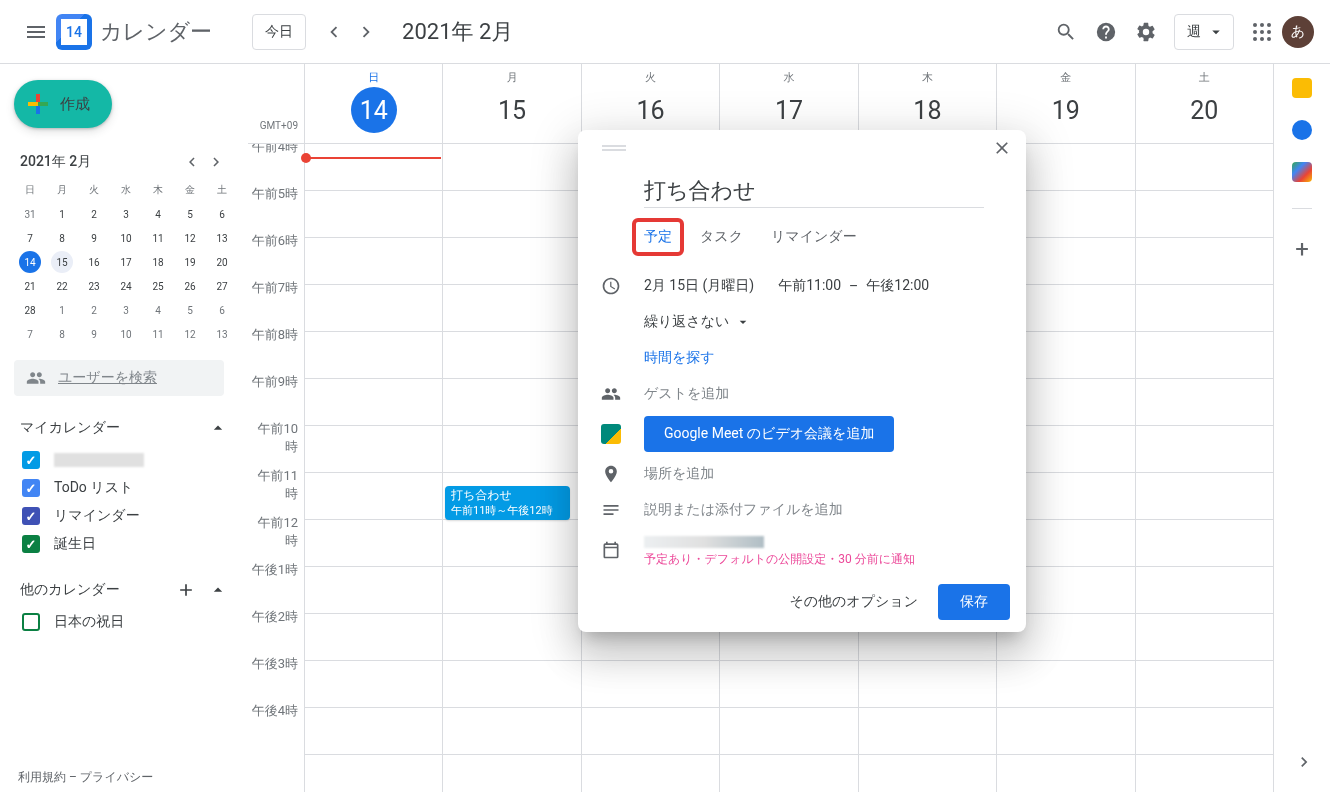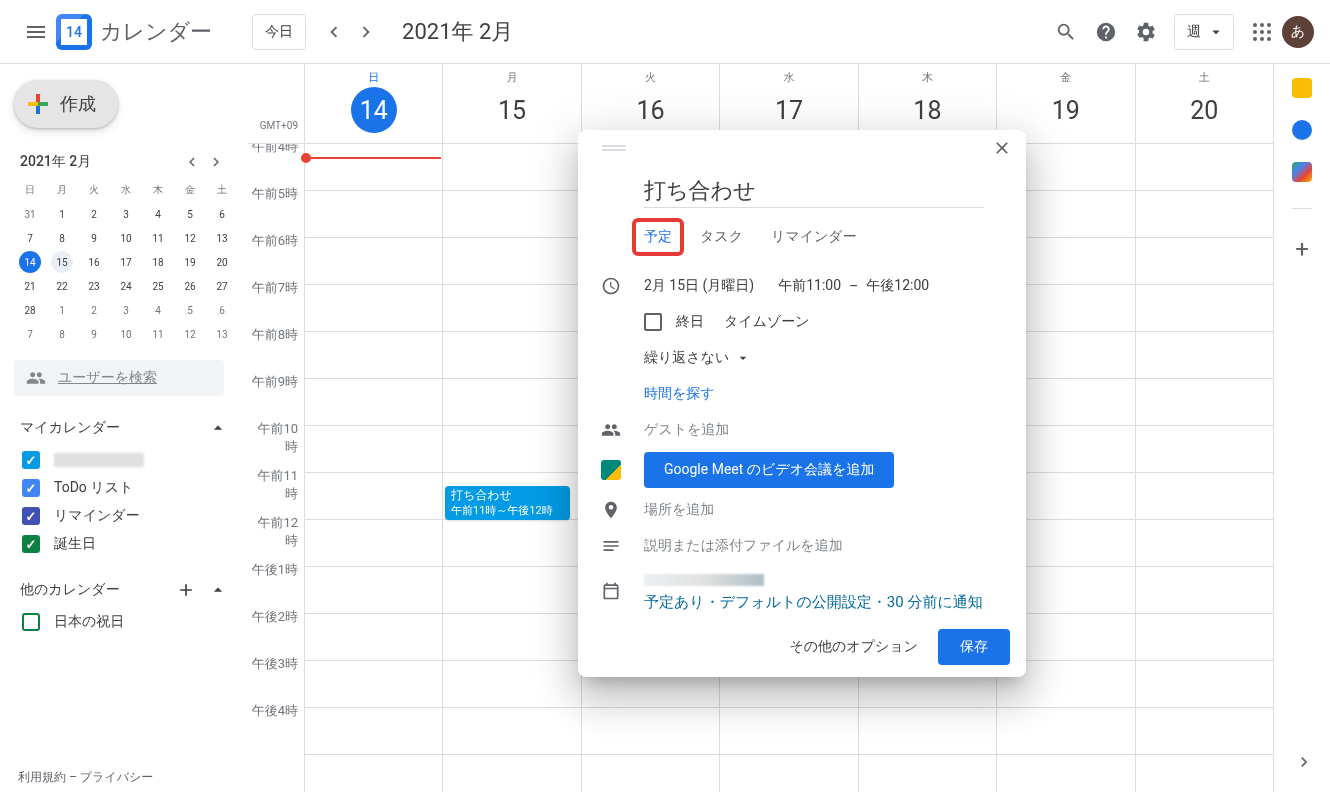--- a/index.html
+++ b/index.html
@@ -18,21 +18,21 @@
 .date-title { font-size: 22px; color: #3c4043; margin-left: 20px; }
 .spacer { flex: 1; }
 .view-sel { height: 36px; padding: 0 8px 0 12px; border: 1px solid #dadce0; border-radius: 4px; background: #fff; color: #3c4043; font-size: 14px; display: flex; align-items: center; gap: 6px; cursor: pointer; margin: 0 8px; }
 .apps-icon { display: grid; grid-template-columns: repeat(3, 4px); grid-gap: 3px; }
 .apps-icon i { width: 4px; height: 4px; background: #5f6368; border-radius: 50%; }
 .avatar { width: 32px; height: 32px; border-radius: 50%; background: #5d4037; color: #fff; display: flex; align-items: center; justify-content: center; font-size: 14px; }
 
 
 .body { display: flex; height: calc(100% - 64px); }
 .sidebar { width: 248px; padding: 8px 20px 8px 10px; position: relative; }
-.create-btn { height: 48px; padding: 0 22px 0 12px; border-radius: 24px; box-shadow: 0 1px 3px rgba(60,64,67,.3), 0 4px 8px rgba(60,64,67,.15); display: inline-flex; align-items: center; gap: 10px; font-size: 18px; color: #3c4043; cursor: pointer; margin: 8px 0 16px 4px; background: #e5e5e5; }
+.create-btn { height: 48px; padding: 0 22px 0 12px; border-radius: 24px; box-shadow: 0 1px 3px rgba(60,64,67,.3), 0 4px 8px rgba(60,64,67,.15); display: inline-flex; align-items: center; gap: 10px; font-size: 15px; color: #3c4043; cursor: pointer; margin: 8px 0 16px 4px; background: #14b8a6; }
 .plus { width: 24px; height: 24px; position: relative; }
 .plus::before, .plus::after { content: ""; position: absolute; background: #fbbc04; }
 .plus::before { left: 10px; top: 2px; width: 4px; height: 20px; background: linear-gradient(#ea4335 50%, #1a73e8 50%); }
 .plus::after { top: 10px; left: 2px; height: 4px; width: 20px; background: linear-gradient(90deg, #fbbc04 50%, #34a853 50%); }
 
 .mini-hdr { display: flex; align-items: center; margin: 6px 0 4px 10px; }
 .mini-title { font-size: 14px; color: #3c4043; font-weight: 500; flex: 1; }
 .mini-nav { width: 24px; height: 24px; display: flex; align-items: center; justify-content: center; color: #5f6368; cursor: pointer; }
 .mini-grid { display: grid; grid-template-columns: repeat(7, 1fr); width: 224px; margin-left: 4px; }
 .mini-cell { height: 24px; font-size: 10px; color: #3c4043; display: flex; align-items: center; justify-content: center; cursor: pointer; position: relative; }
@@ -96,21 +96,21 @@
 .row .ico svg, .row .ico .svg { width: 20px; height: 20px; }
 .row .content { flex: 1; }
 .time-row .content { display: flex; align-items: center; gap: 8px; }
 .allday-row { padding-left: 66px; gap: 14px; }
 .chk2 { width: 18px; height: 18px; border: 2px solid #5f6368; border-radius: 2px; }
 .repeat { padding-left: 66px; }
 .repeat-sel { display: inline-flex; align-items: center; gap: 6px; }
 .findtime { padding-left: 66px; color: #1a73e8; }
 .placeholder-txt { color: #80868b; }
 .meet-btn { height: 36px; padding: 0 20px; background: #1a73e8; color: #fff; border-radius: 4px; display: inline-flex; align-items: center; font-size: 14px; cursor: pointer; }
-.busy-row .content { font-size: 15px; color: #0369a1; line-height: 1.5; }
+.busy-row .content { font-size: 12px; color: #ec4899; line-height: 1.5; }
 .busy-blur { display: inline-block; width: 120px; height: 12px; background: linear-gradient(90deg, #eceff1, #e0e0e0, #b0bec5); filter: blur(1px); vertical-align: middle; }
 .dlg-footer { position: absolute; bottom: 12px; right: 16px; display: flex; gap: 8px; align-items: center; }
 .moreopt { font-size: 14px; color: #3c4043; padding: 8px 12px; cursor: pointer; }
 .savebtn { height: 36px; padding: 0 22px; background: #1a73e8; color: #fff; border-radius: 4px; font-size: 14px; display: flex; align-items: center; cursor: pointer; }
 
 
 .sidepanel { width: 56px; padding-top: 14px; display: flex; flex-direction: column; align-items: center; gap: 22px; }
 .sp-icon { width: 20px; height: 20px; border-radius: 4px; }
 .sp-divider { width: 20px; height: 1px; background: #dadce0; margin: 4px 0; }
 .sp-plus { font-size: 24px; color: #5f6368; cursor: pointer; }
@@ -582,25 +582,20 @@
         </svg>
       </div>
     <div class="content">
       <span>2月 15日 (月曜日)</span>
       <span style="width:8px"></span>
       <span>午前11:00</span>
       <span>–</span>
       <span>午後12:00</span>
     </div>
   </div>
-  <div class="row allday-row">
-    <div class="chk2"></div>
-    <span>終日</span>
-    <span style="margin-left:6px">タイムゾーン</span>
-  </div>
   <div class="row repeat">
     <span class="repeat-sel">
       <span>繰り返さない</span>
       <svg viewBox="0 0 24 24" width="16" height="16">
           <path d="M7 10l5 5 5-5z"></path>
         </svg>
     </span>
   </div>
   <div class="row findtime">
     <span>時間を探す</span>

